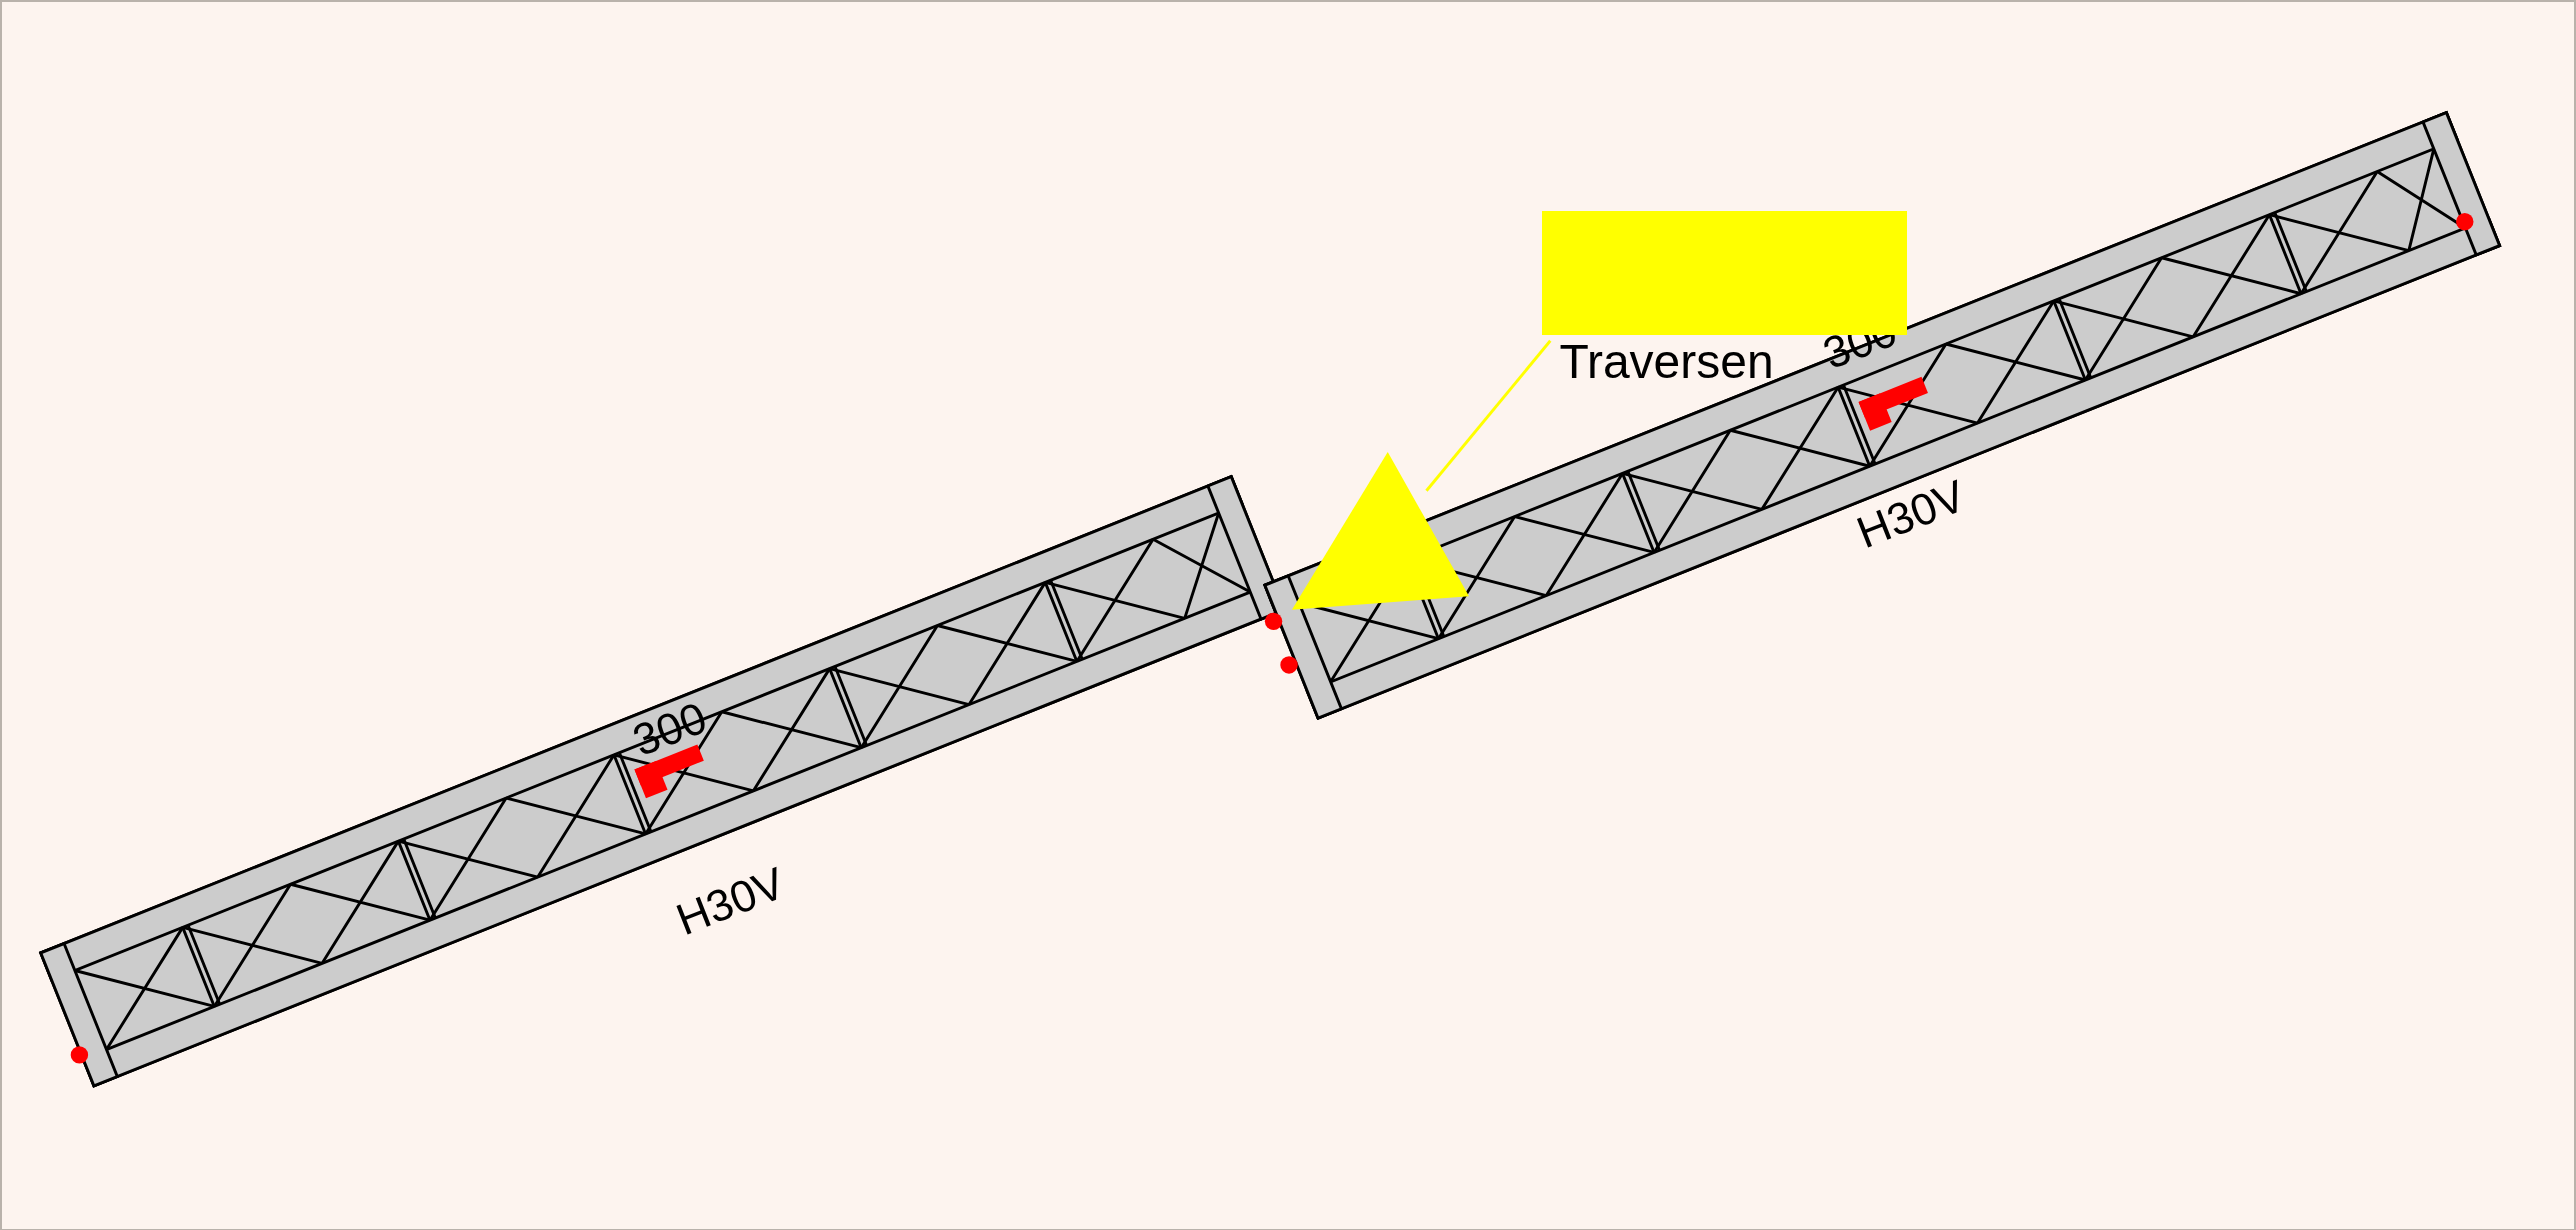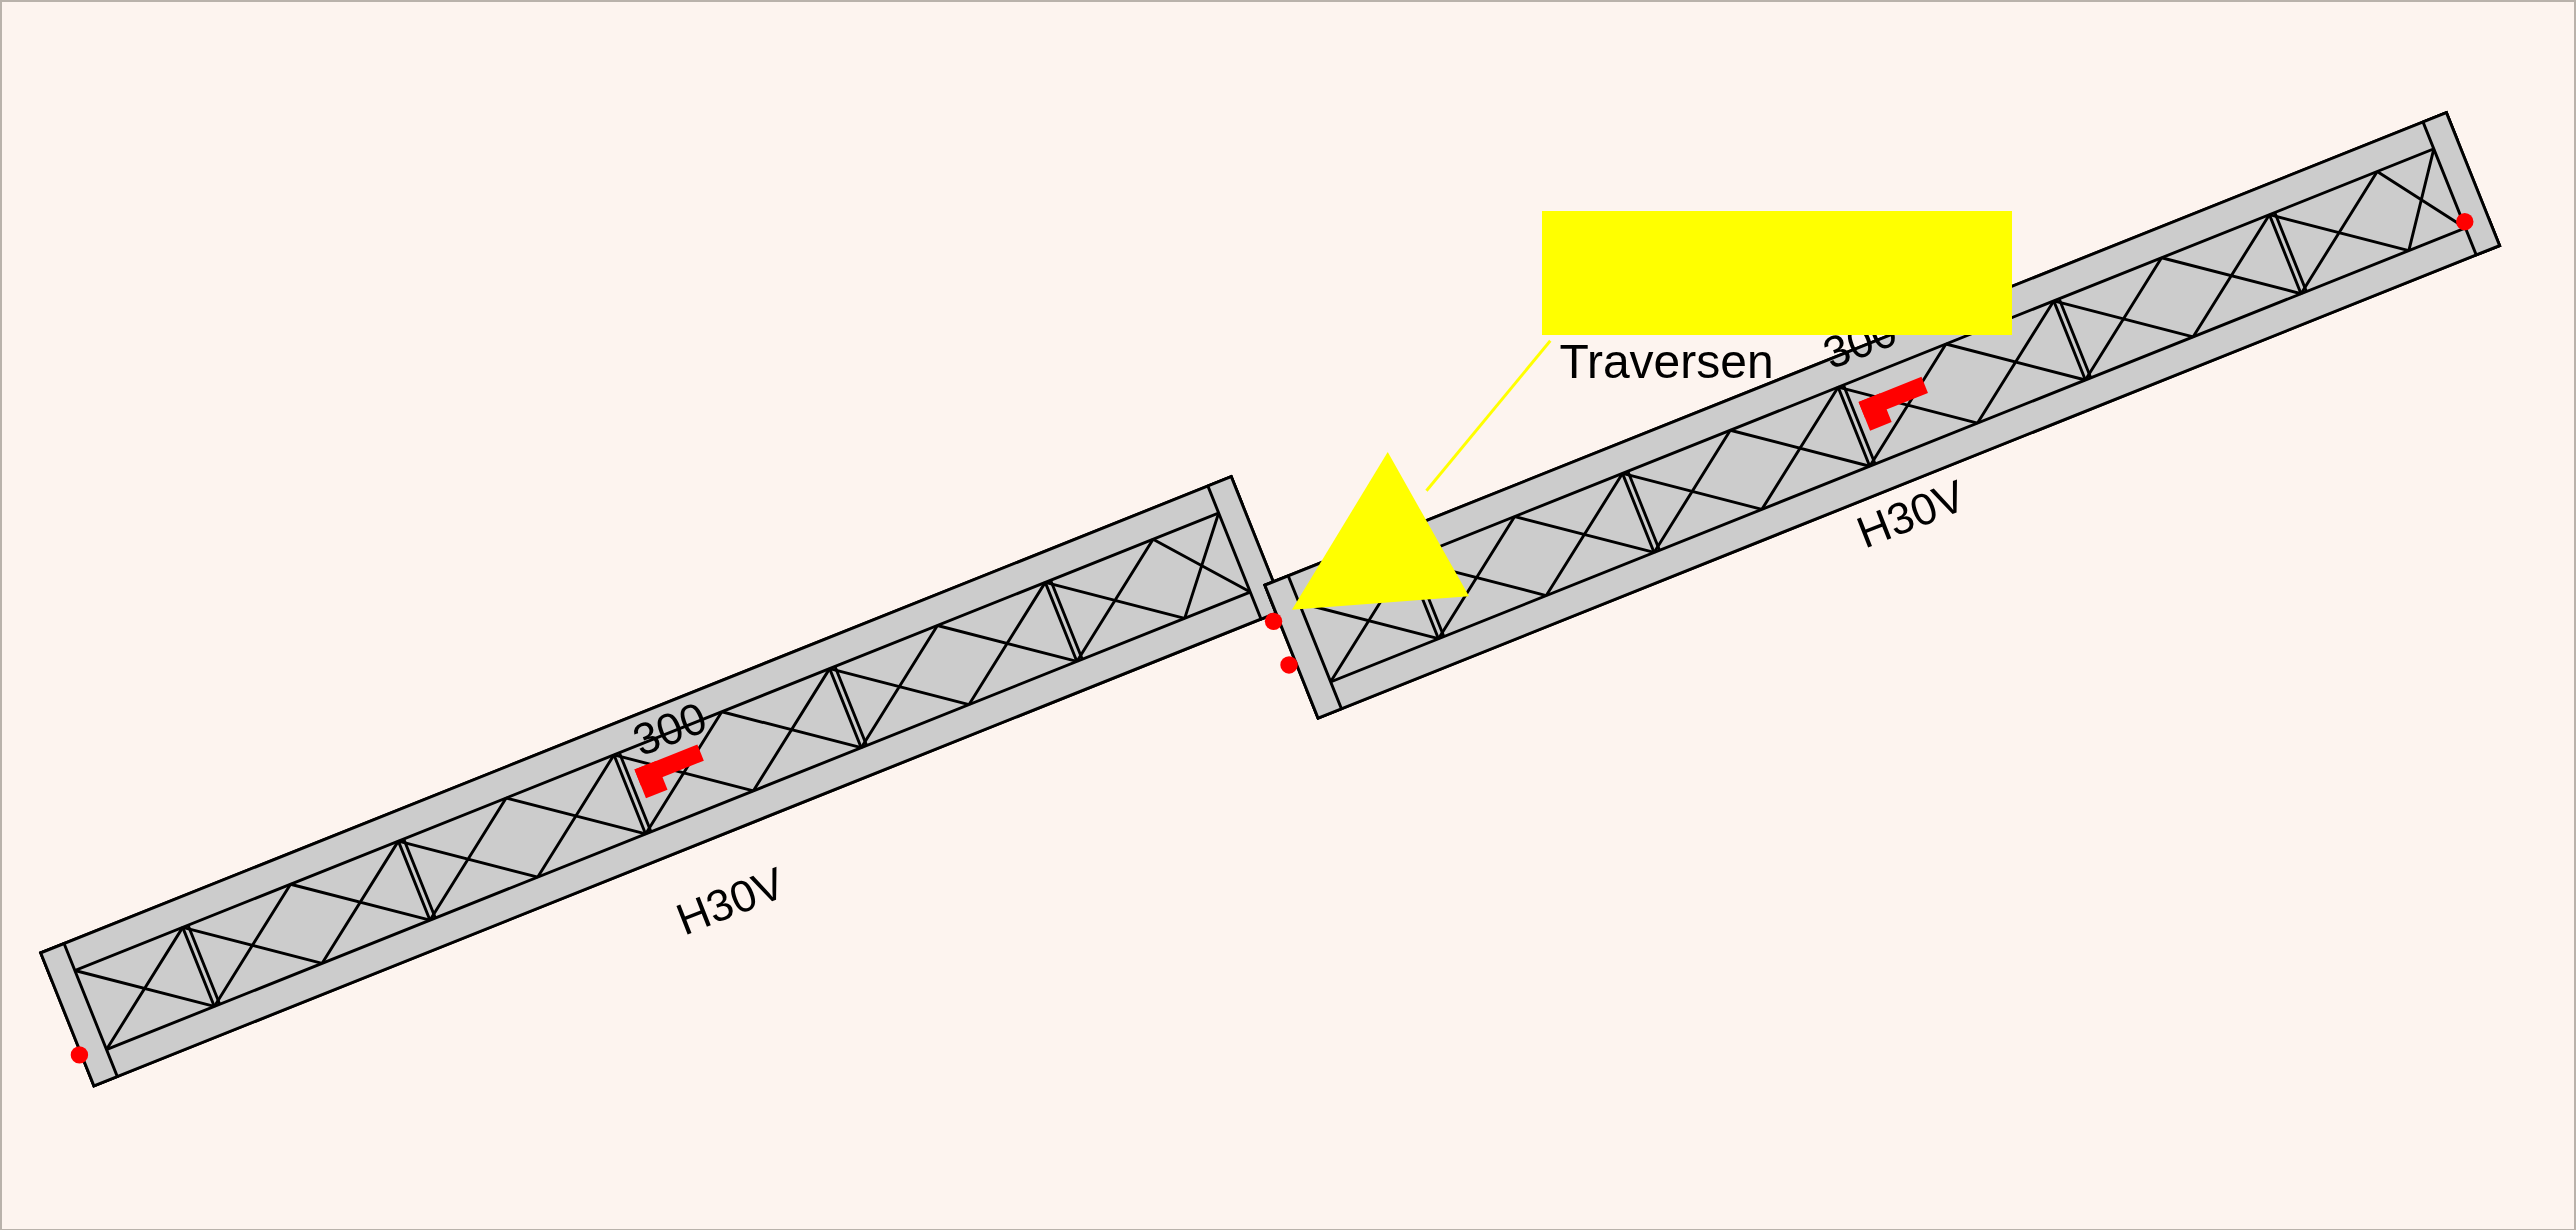--- a/index.html
+++ b/index.html
@@ -128,17 +128,17 @@
       <circle cx="1330" cy="685" r="9"></circle>
       <circle cx="2545" cy="227" r="9"></circle>
     </g>
 
     <g>
       <polygon points="1333,628 1432,465 1516,614" fill="#ffff00"></polygon>
       <line x1="1472" y1="505" x2="1600" y2="350" stroke="#ffff00" stroke-width="3"></line>
     </g>
   </svg>
 
-  <div class="tooltip-box" id="callout-box" style="left: 1540px; top: 209px; width: 470px; height: 124px;">
+  <div class="tooltip-box" id="callout-box" style="left: 1540px; top: 209px; width: 365px; height: 124px;">
     <span class="tooltip-line">Traversen</span>
   </div>
 </div>
 
 
 </body></html>

